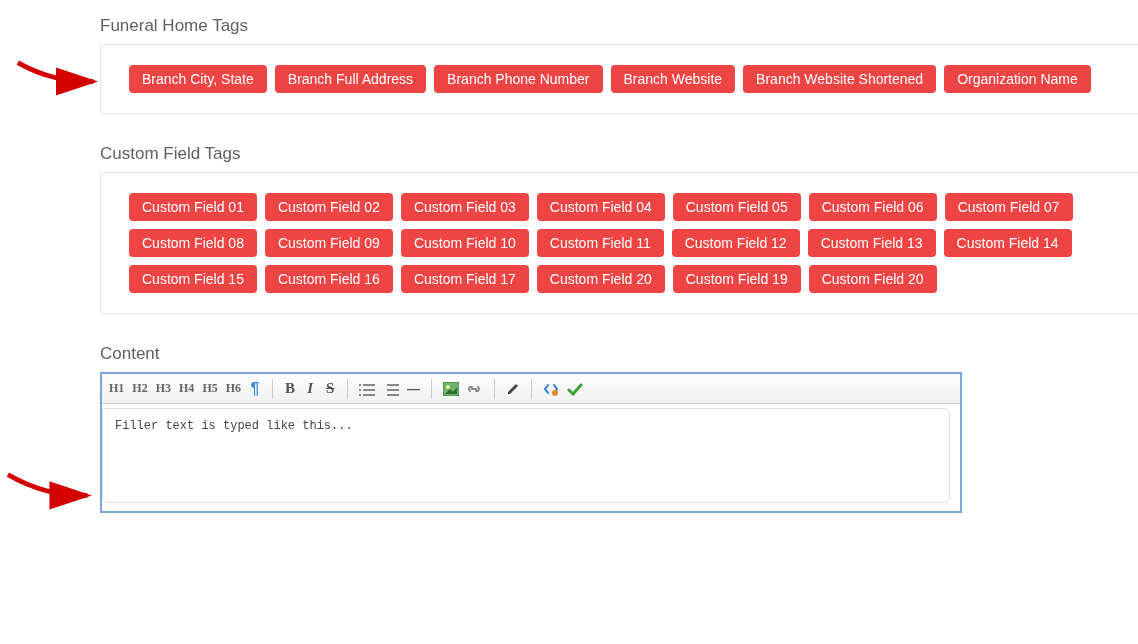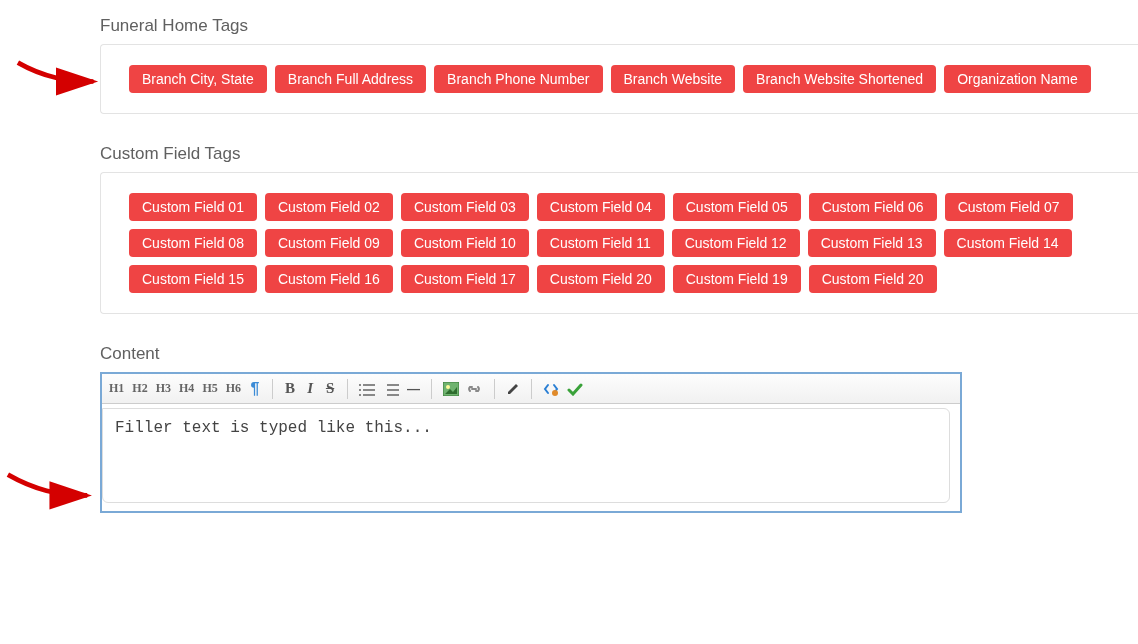--- a/index.html
+++ b/index.html
@@ -82,21 +82,21 @@
   .strike { font-family: Georgia, serif; font-weight:bold; text-decoration: line-through; font-size: 15px; }
   .pilcrow { color:#3b8bd6; font-size:16px; font-weight:bold; }
 
   .editor-area {
     flex: 1;
     border: 1px solid #ddd;
     border-radius: 0 6px 6px 6px;
     margin: 4px 10px 8px 0;
     padding: 10px 12px;
     font-family: "Courier New", monospace;
-    font-size: 16px;
+    font-size: 12px;
     color: #444;
     outline: none;
     overflow: auto;
   }
 
   
   .listicon {
     width: 16px; height: 14px; position: relative;
   }
   .listicon::before, .listicon::after {

